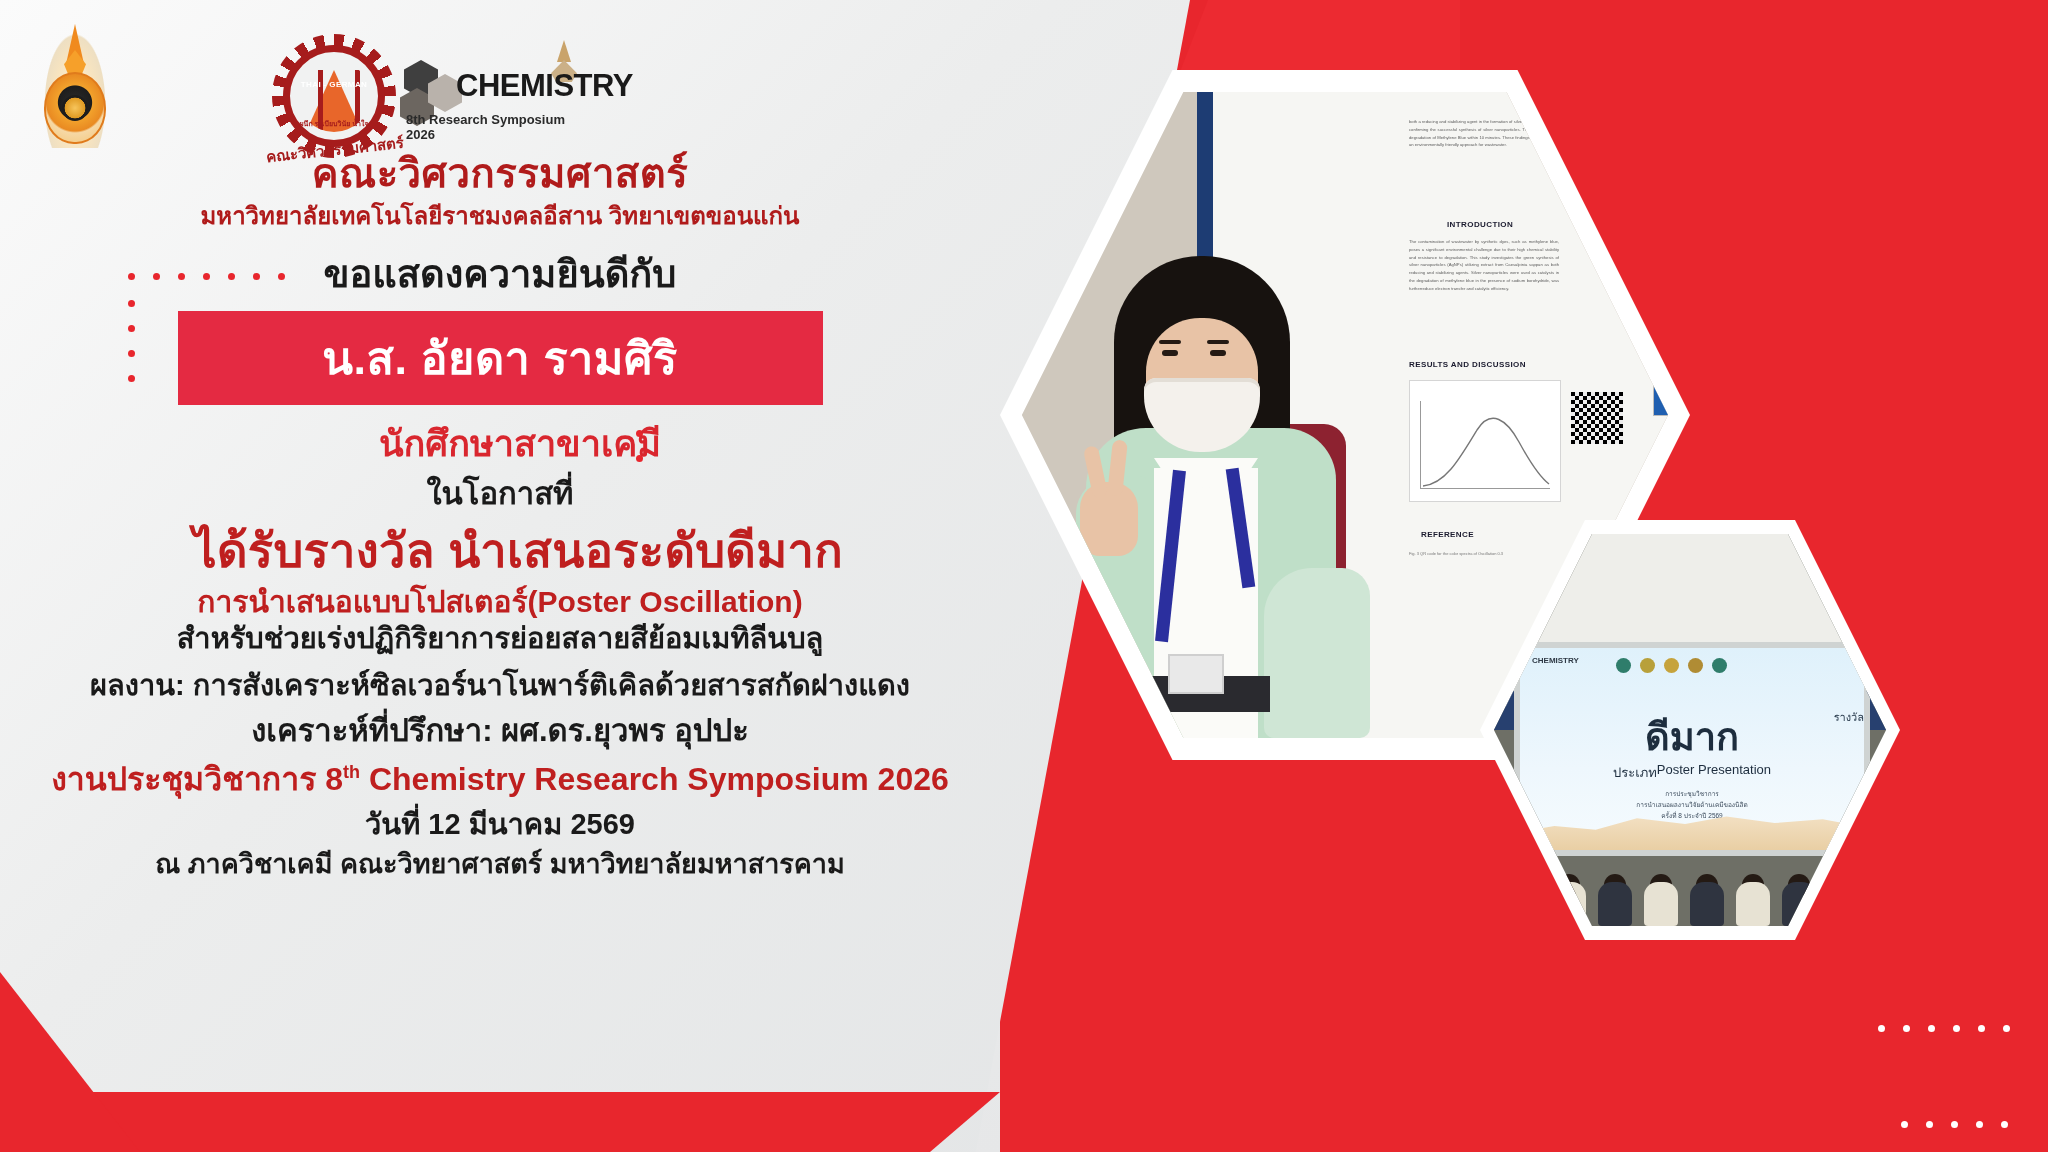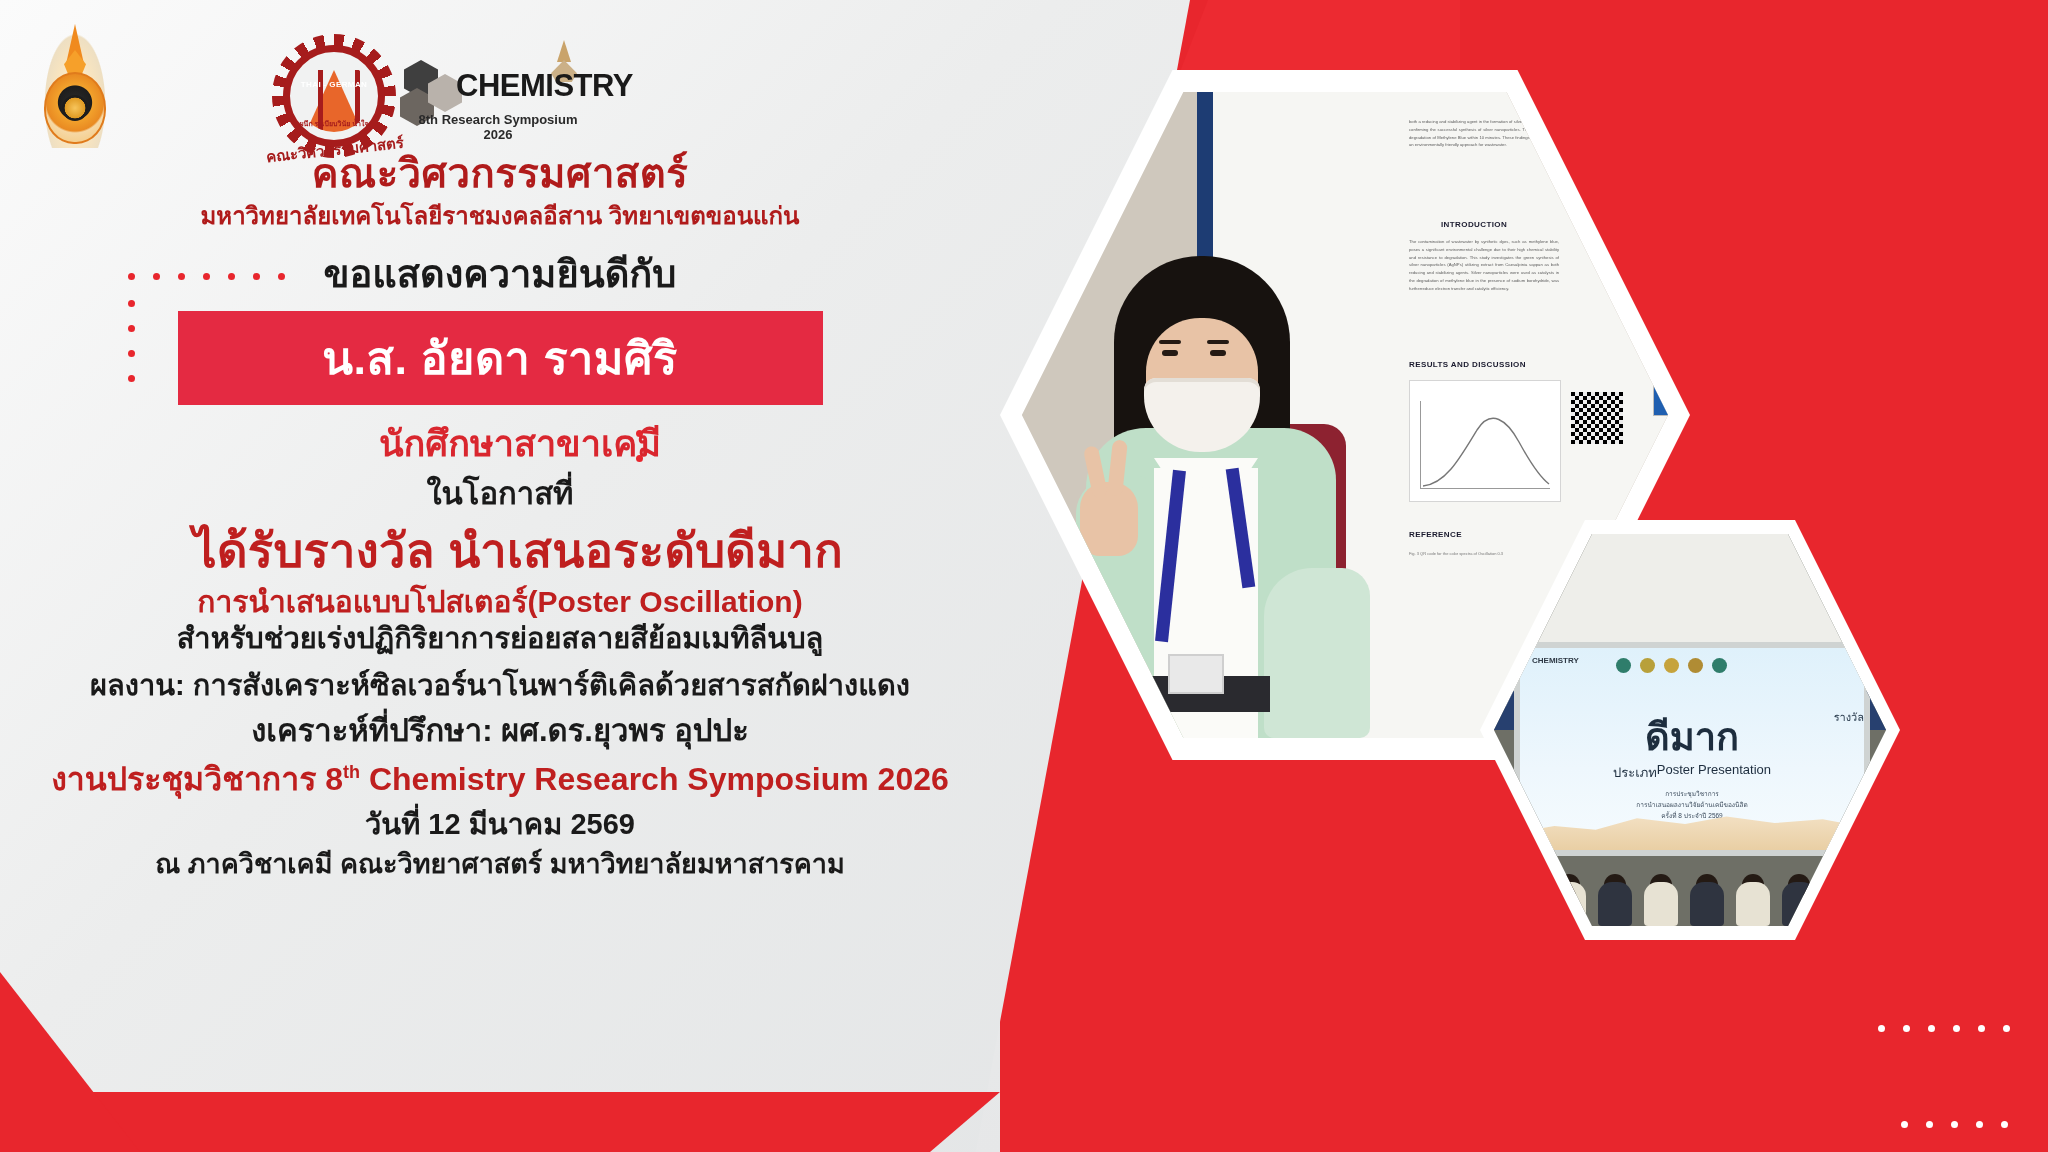--- a/index.html
+++ b/index.html
@@ -131,21 +131,21 @@
   }
   .hexmark.h1{ left:4px; top:6px; background:#3f3f3f; }
   .hexmark.h2{ left:0px; top:34px; background:#6c6660; }
   .hexmark.h3{ left:28px; top:20px; background:#b9b2ab; }
   .chem-text{
     position:absolute; left:56px; top:14px;
     font-size:31px; font-weight:bold; color:#1a1a1a; letter-spacing:-.5px;
     font-family:"Liberation Sans",sans-serif;
   }
   .chem-sub{
-    position:absolute; left:6px; top:58px; width:184px; text-align:center;
+    position:absolute; left:6px; top:58px; width:184px; 
     font-size:13px; font-weight:bold; color:#2a2a2a;
   }
   .chem-spire{
     position:absolute; right:6px; top:-14px; width:40px;height:56px;
   }
   .chem-spire i{
     position:absolute;left:50%;transform:translateX(-50%);
     border-left:7px solid transparent;border-right:7px solid transparent;
     border-bottom:22px solid #c9a36a; top:0; width:0;height:0;
   }
@@ -231,24 +231,24 @@
 
   
   .pb-wall { position:absolute; inset:0; background:#cfc8bd; }
   .pb-board {
     position:absolute; left:175px; top:0; right:0; bottom:0;
     background:#f6f6f3; border-left:16px solid #1d3c73;
   }
   .pb-col { position:absolute; font-size:4.2px; color:#5b5b5b; line-height:1.85; text-align:justify; }
   .pb-h { font-size:8px; font-weight:bold; color:#1a1a2e; letter-spacing:.4px; }
   .pb-abs { left:196px; top:26px; width:420px; }
-  .pb-intro-h { position:absolute; left:200px; top:128px;padding-left:28px; }
+  .pb-intro-h { position:absolute; left:206px; top:128px;padding-left:28px; }
   .pb-intro { left:196px; top:146px; width:150px; }
   .pb-res-h { position:absolute; left:196px; top:268px; }
-  .pb-ref-h { position:absolute; left:196px; top:438px; }
+  .pb-ref-h { position:absolute; left:208px; top:438px; }
   .pb-chartbox {
     position:absolute; left:196px; top:288px; width:152px; height:122px;
     background:#fff; border:1px solid #d5d5d5;
   }
   .pb-curve {
     position:absolute; left:10px; bottom:12px; width:130px; height:88px;
     border-left:1px solid #999; border-bottom:1px solid #999;
   }
   .pb-curve::after{
     content:""; position:absolute; left:2px; bottom:2px; width:124px; height:70px;

